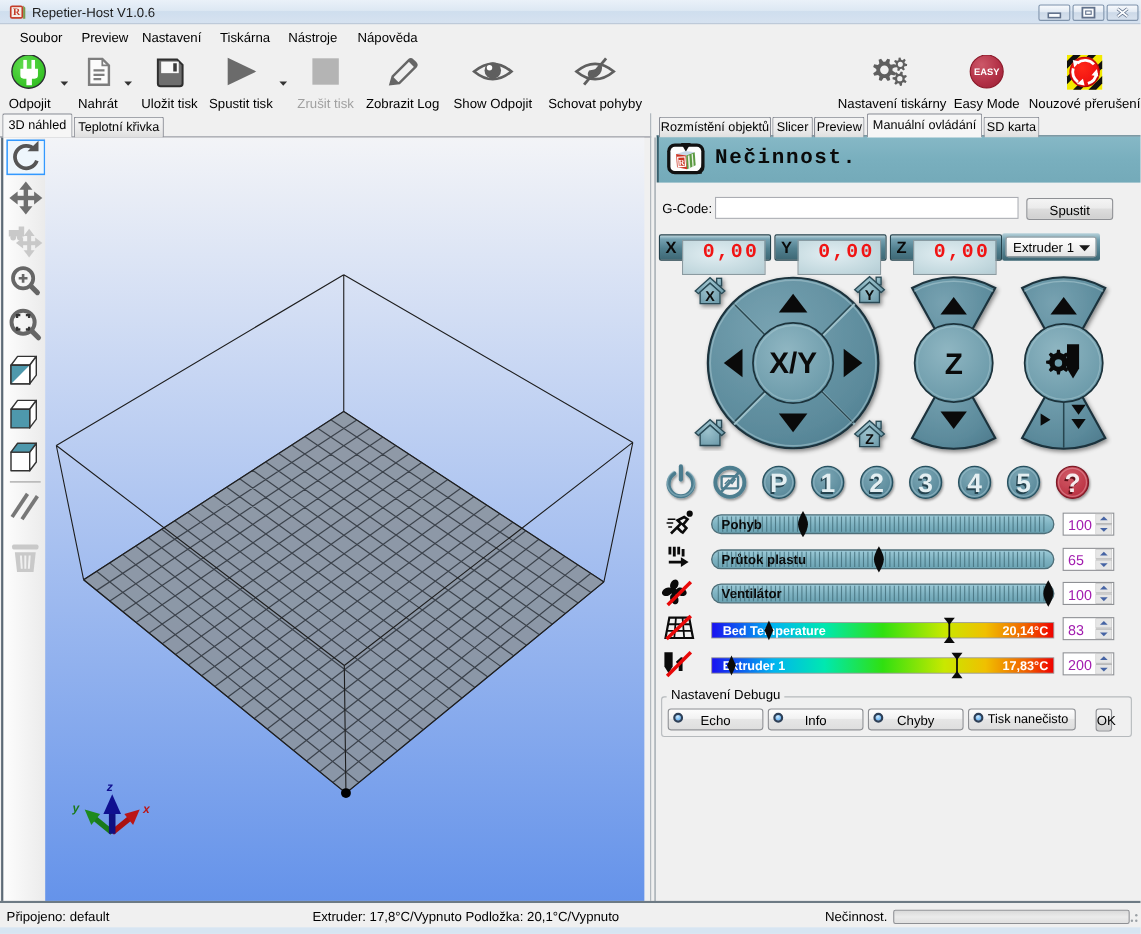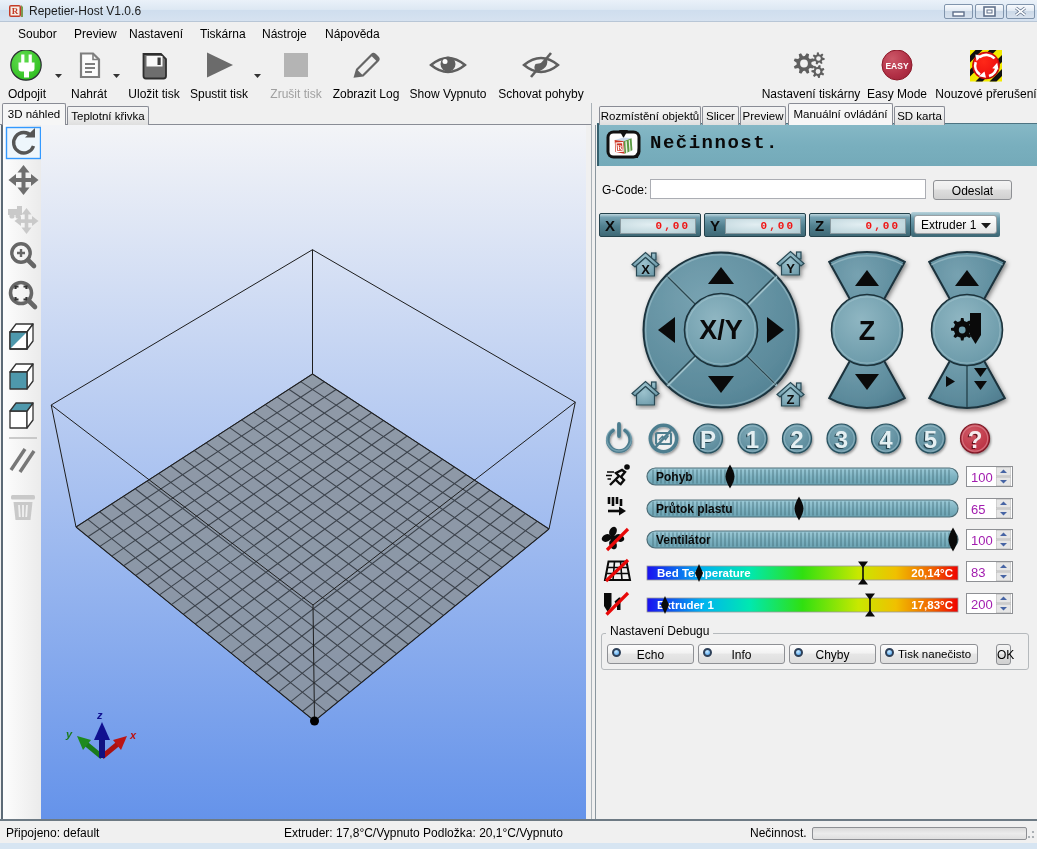--- a/index.html
+++ b/index.html
@@ -9,21 +9,21 @@
 #titlebar { left:0; top:0; width:1037px; height:22px;
   background:linear-gradient(#eaf1f9 0%, #dde8f3 45%, #cfdeee 50%, #d6e2f0 100%);
   border-bottom:1px solid #b8c6d6; }
 .winbtn { position:absolute; top:4px; height:15px; border:1px solid #8094ac; border-radius:2px;
   background:linear-gradient(#f8fafd, #e2eaf3 45%, #ccd9e8 50%, #d8e2ee); }
 .tab { position:absolute; border:1px solid #898c95; border-bottom:none; background:linear-gradient(#f4f4f4,#ececec 55%,#dfdfdf); font-size:11.5px; text-align:center; color:#000; border-radius:2px 2px 0 0; white-space:nowrap; overflow:hidden;}
 .tab.active { background:#f6f6f6; }
 .w7btn { position:absolute; border:1px solid #8e9094; border-radius:3px; background:linear-gradient(#f4f4f4,#ebebeb 45%,#dddddd 50%,#d0d0d0); text-align:center; font-size:12px; color:#000; }
 .axisbox { position:absolute; top:213px; height:24px; background:linear-gradient(#bdd6de 0%, #76a2b2 15%, #51808f 55%, #3e6875 100%); border:1px solid #24424c; border-radius:2px; }
 .axisbox .al { position:absolute; left:5px; top:3px; font-weight:bold; font-size:15px; color:#0a0a0a; }
-.axisbox .av { position:absolute; right:4px; top:3.5px; width:76px; height:16px; background:radial-gradient(ellipse at 40% 40%, #e2eef2, #c2d8de 70%, #b4ccd4); border:1px solid #8a9aa0; color:#f01414; font-family:"Liberation Mono",monospace; font-weight:bold; font-size:11px; text-align:right; padding:1px 5px 0 0; letter-spacing:2px; }
+.axisbox .av { position:absolute; right:4px; top:3.5px; width:76px; height:32px; background:radial-gradient(ellipse at 40% 40%, #e2eef2, #c2d8de 70%, #b4ccd4); border:1px solid #8a9aa0; color:#f01414; font-family:"Liberation Mono",monospace; font-weight:bold; font-size:18px; text-align:right; padding:1px 5px 0 0; letter-spacing:2px; }
 .spin { position:absolute; width:47px; height:21px; background:#fff; border:1px solid #8e9094; }
 .spin .num { position:absolute; left:4px; top:3px; font-size:13px; color:#a21caf; }
 .dbtn { position:absolute; top:644px; height:20px; border:1px solid #8e9094; border-radius:3px; background:linear-gradient(#fdfdfd,#f2f2f2 45%,#e6e6e6 50%,#dedede); font-size:12px; }
 .dball { position:absolute; left:4px; top:3px; width:9px; height:9px; border-radius:50%; background:radial-gradient(circle at 40% 30%, #cfeafd, #7cc0f8 55%, #5aa8ee); border:2px solid #2e4058; }
 .dtext { position:absolute; top:3px; width:100%; text-align:center; color:#000; white-space:nowrap; }
 .mlbl { position:absolute; top:27px; color:#000; }
 .tlbl { position:absolute; top:87px; color:#000; white-space:nowrap; transform:translateX(-50%); }
 </style>
 </head>
 <body>
@@ -135,21 +135,21 @@
 <path d="M998.5 19.5 L992.3 18.3 L997.2 12.8 Z"></path>
 </g>
 </g>
 </svg></div>
 <div class="tlbl" style="left:27px;">Odpojit</div>
 <div class="tlbl" style="left:89px;">Nahrát</div>
 <div class="tlbl" style="left:154px;">Uložit tisk</div>
 <div class="tlbl" style="left:219px;">Spustit tisk</div>
 <div class="tlbl" style="left:296px;color:#a0a0a0;">Zrušit tisk</div>
 <div class="tlbl" style="left:366px;">Zobrazit Log</div>
-<div class="tlbl" style="left:448px;">Show Vypnuto</div>
+<div class="tlbl" style="left:448px;">Show Odpojit</div>
 <div class="tlbl" style="left:541px;">Schovat pohyby</div>
 <div class="tlbl" style="left:811px;">Nastavení tiskárny</div>
 <div class="tlbl" style="left:897px;">Easy Mode</div>
 <div class="tlbl" style="left:986px;">Nouzové přerušení</div>
 
 <div class="tab active" style="left:2px;top:103px;width:64px;height:22px;padding-top:4px;z-index:3">3D náhled</div>
 <div class="tab" style="left:67px;top:106px;width:82px;height:19px;padding-top:3px;z-index:2">Teplotní křivka</div>
 <div class="abs" style="left:0;top:124px;width:592px;height:1px;background:#898c95;"></div>
 
 <div class="tab" style="left:599px;top:106px;width:102px;height:19px;padding-top:3px;z-index:2">Rozmístění objektů</div>
@@ -268,21 +268,21 @@
 <text x="6.5" y="15" font-size="7.5" font-weight="bold" fill="#fff" text-anchor="middle" font-family="Liberation Serif,serif">R</text>
 <polygon points="11,6.5 19,4 19,16 11,19" fill="#5a9a42"></polygon>
 <polygon points="12.5,6.8 14,6.4 14,18.2 12.5,18.6" fill="#e8f0e0"></polygon>
 <polygon points="16,5.8 17.2,5.4 17.2,17.2 16,17.6" fill="#e8f0e0"></polygon>
 </g>
 </svg>
 <div class="abs" style="left:650px;top:132px;font-family:'Liberation Mono',monospace;font-weight:bold;font-size:19px;color:#0a0a0a;letter-spacing:1.5px;">Nečinnost.</div>
 
 <div class="abs" style="left:602px;top:183px;color:#000;">G-Code:</div>
 <div class="abs" style="left:650px;top:179px;width:276px;height:20px;background:#fff;border:1px solid #abadb3;"></div>
-<div class="w7btn" style="left:933px;top:180px;width:79px;height:20px;padding-top:3px;">Odeslat</div>
+<div class="w7btn" style="left:933px;top:180px;width:79px;height:20px;padding-top:3px;">Spustit</div>
 
 <div class="axisbox" style="left:599px;width:102px;">
     <span class="al">X</span>
     <span class="av">0,00</span>
   </div>
 <div class="axisbox" style="left:704px;width:102px;">
     <span class="al">Y</span>
     <span class="av">0,00</span>
   </div>
 <div class="axisbox" style="left:809px;width:102px;">

